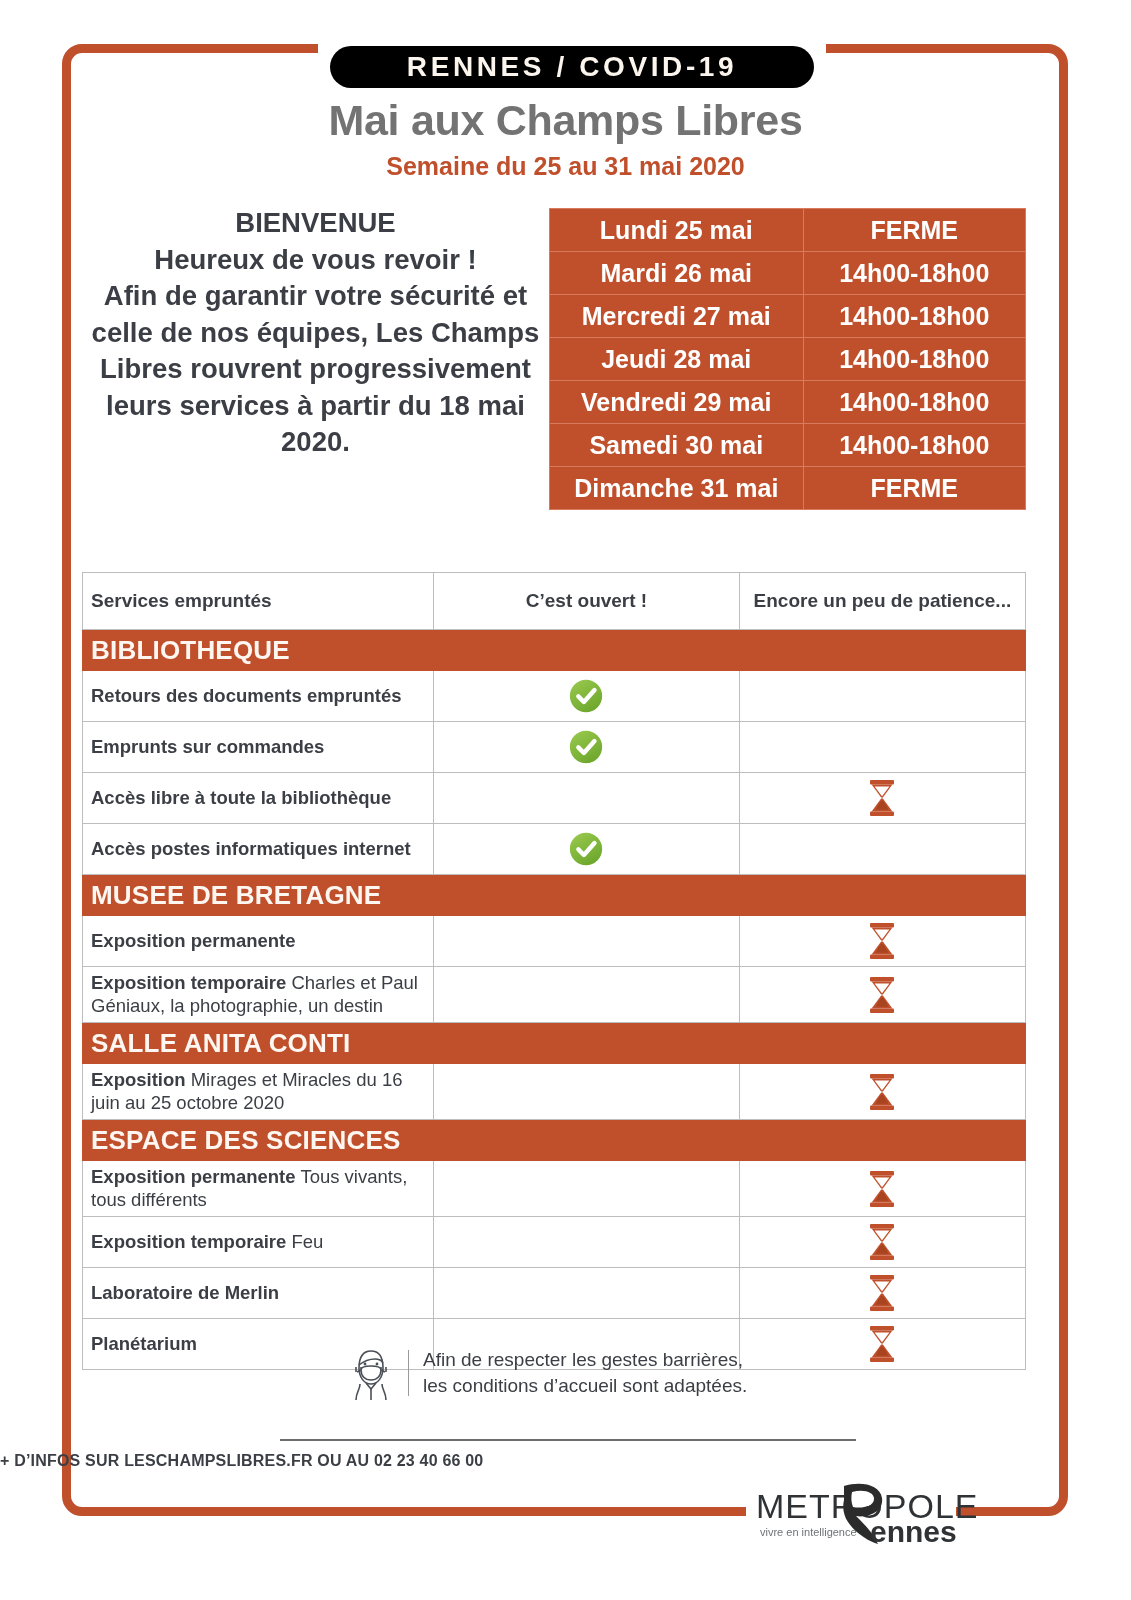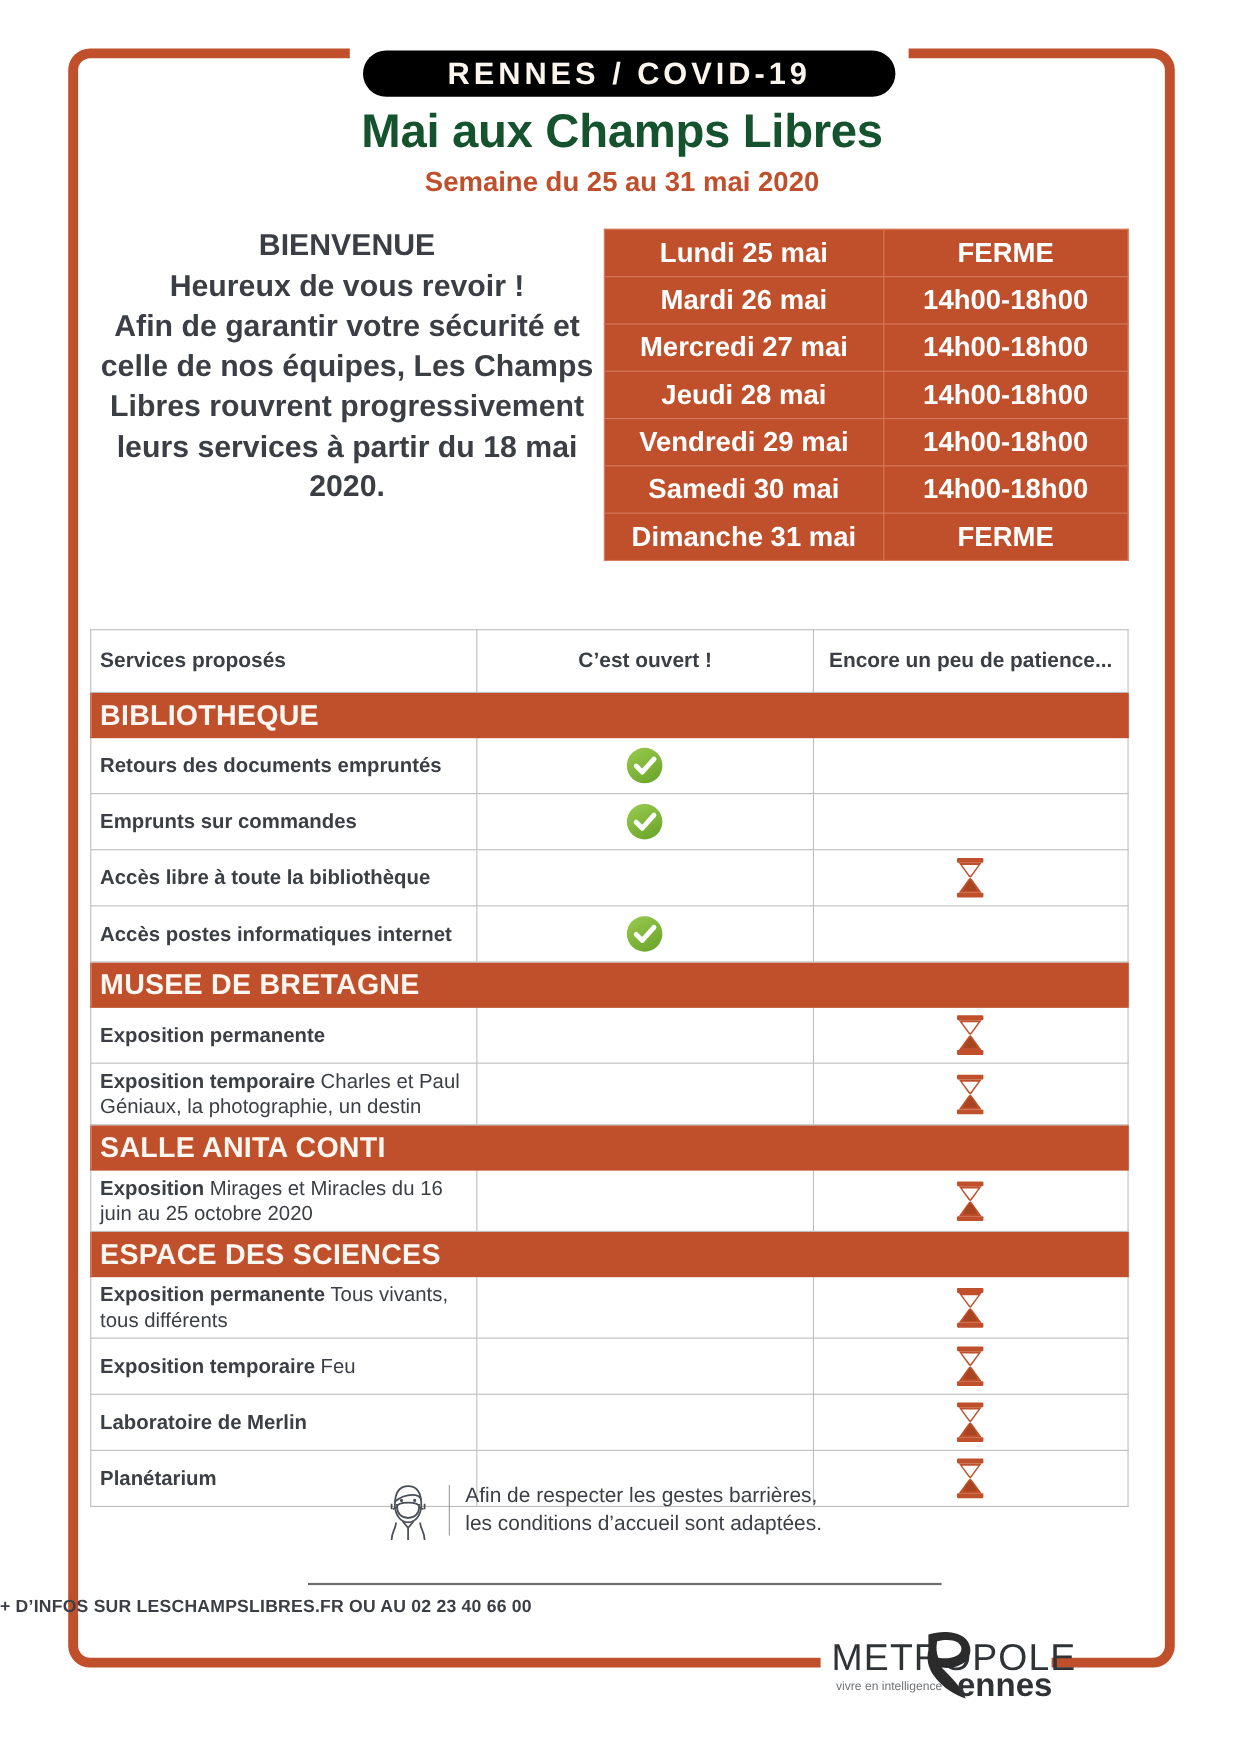--- a/index.html
+++ b/index.html
@@ -31,21 +31,21 @@
   .pill{
     position:absolute;left:330px;top:46px;width:484px;height:42px;
     background:#000000;border-radius:21px;
     display:flex;align-items:center;justify-content:center;
   }
   .pill span{
     color:#FBF5EE;font-weight:bold;font-size:28px;letter-spacing:3.6px;
   }
   .title{
     position:absolute;left:0;top:96px;width:1131px;text-align:center;
-    color:#14532d;font-weight:bold;font-size:43px;letter-spacing:-0.3px;
+    color:#737373;font-weight:bold;font-size:43px;letter-spacing:-0.3px;
   }
   .subtitle{
     position:absolute;left:0;top:152px;width:1131px;text-align:center;
     color:#C0502C;font-weight:bold;font-size:25px;
   }
 
   
   .welcome{
     position:absolute;left:88px;top:205px;width:455px;text-align:center;
     font-weight:bold;font-size:27.5px;line-height:1.33;color:#3b3f45;
@@ -167,21 +167,21 @@
         <tr>
           <td class="day">Dimanche 31 mai</td>
           <td class="hours">FERME</td>
         </tr>
       </tbody>
   </table>
 
   <table class="services">
     <tbody>
       <tr class="hdr">
-        <td class="col-a c-a">Services proposés</td>
+        <td class="col-a c-a">Services empruntés</td>
         <td class="col-b c-b">C’est ouvert !</td>
         <td class="col-c c-c">Encore un peu de patience...</td>
       </tr>
     </tbody>
     <tbody id="services-body">
         <tr class="section-row">
           <td colspan="3">BIBLIOTHEQUE</td>
         </tr>
         <tr class="item">
           <td class="col-a c-a"><span class="lbl-bold">Retours des documents empruntés</span><span class="reg"></span></td>

